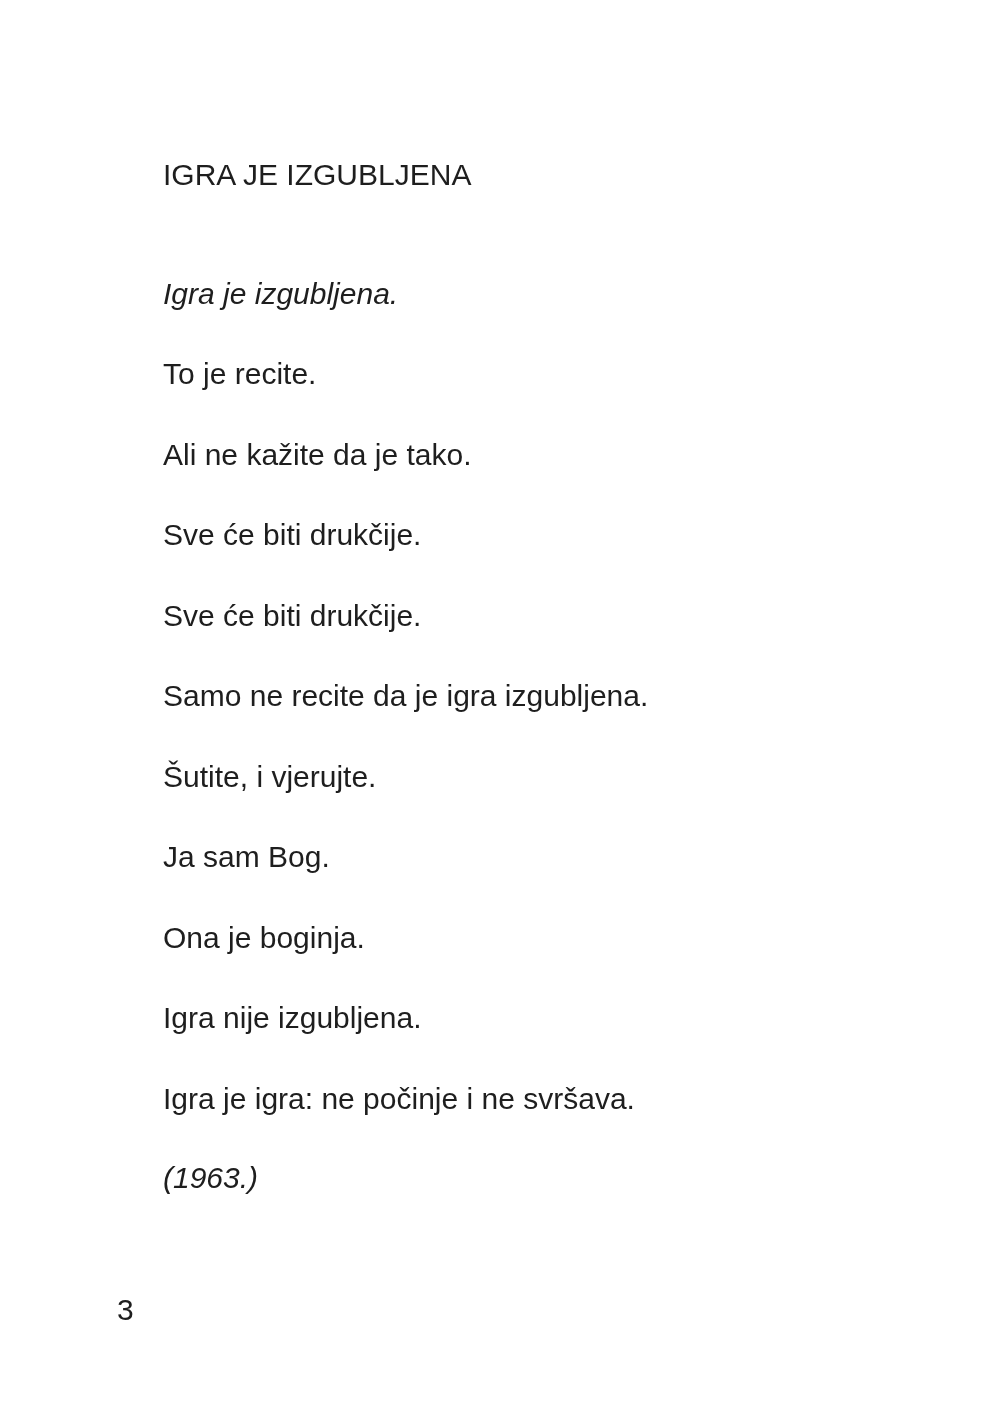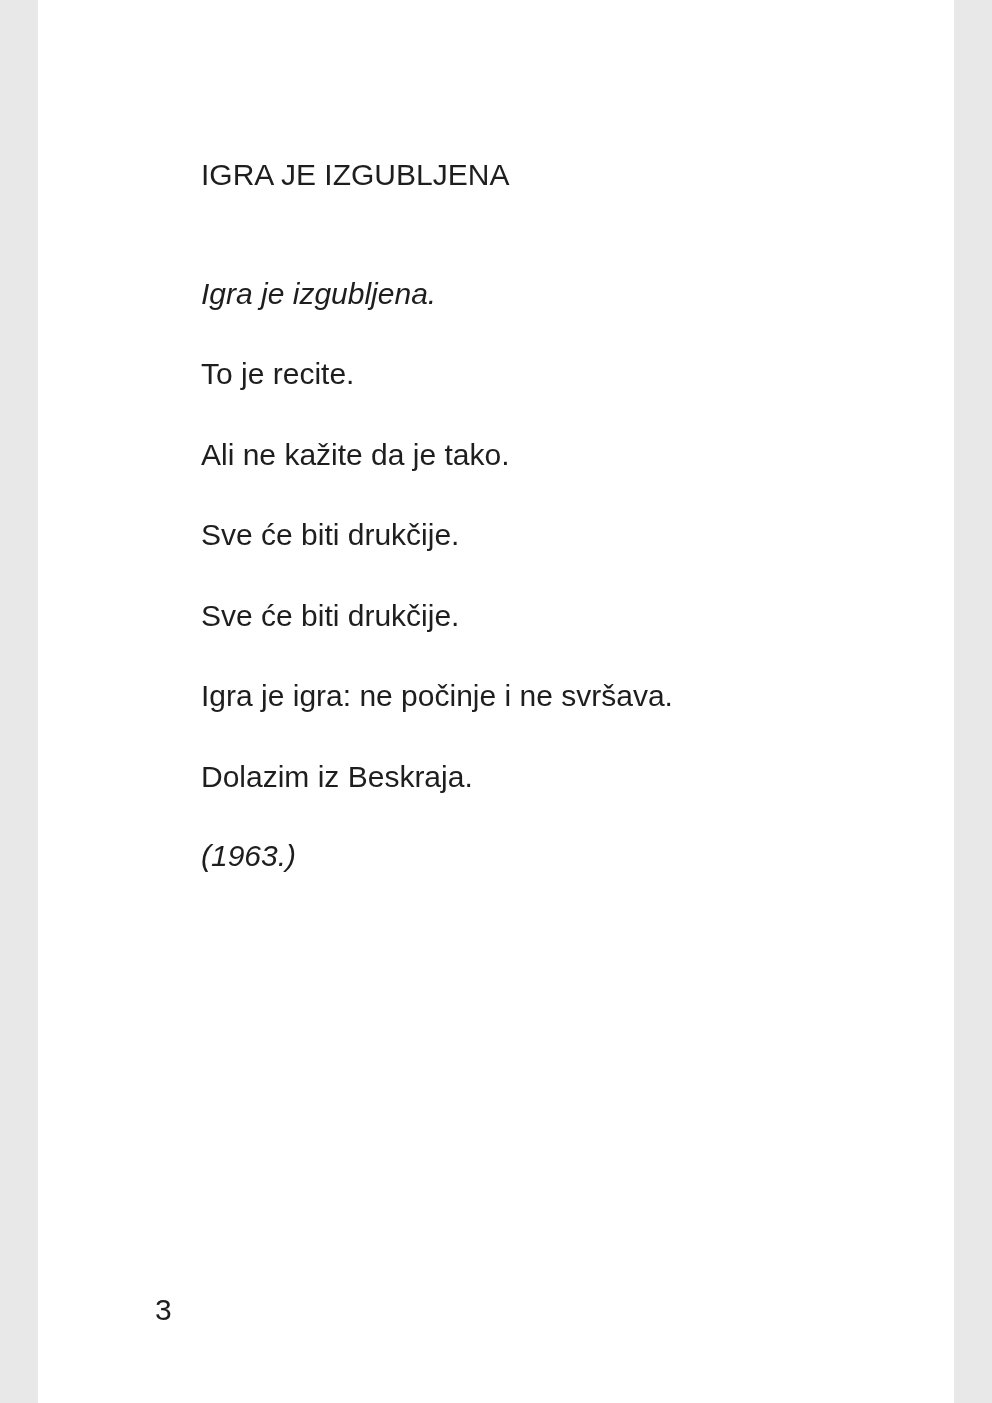--- a/index.html
+++ b/index.html
@@ -2,21 +2,21 @@
 <html><head>
 <meta charset="utf-8">
 <style>
   html, body {
     margin: 0;
     padding: 0;
     background: #e8e8e8;
   }
   .page {
     position: relative;
-    width: 916px;
+    width: 992px;
     height: 1403px;
     margin: 0 auto;
     background: #ffffff;
     overflow: hidden;
     font-family: "Liberation Sans", sans-serif;
     font-size: 30px;
     line-height: 39.5px;
     color: #1e1e1e;
     -webkit-font-smoothing: antialiased;
   }
@@ -61,20 +61,26 @@
     <h1 class="poem-title">IGRA JE IZGUBLJENA</h1>
     <div id="stanzas">
         <div class="stanza">
           <div class="line italic">Igra je izgubljena.</div>
           <div class="line">To je recite.</div>
           <div class="line">Ali ne kažite da je tako.</div>
           <div class="line">Sve će biti drukčije.</div>
           <div class="line">Sve će biti drukčije.</div>
         </div>
         <div class="stanza">
+          <div class="line">Samo ne recite da je igra izgubljena.</div>
+          <div class="line">Šutite, i vjerujte.</div>
+          <div class="line">Ja sam Bog.</div>
+          <div class="line">Ona je boginja.</div>
+          <div class="line">Igra nije izgubljena.</div>
+        </div>
+        <div class="stanza">
           <div class="line">Igra je igra: ne počinje i ne svršava.</div>
-          <div class="line">Dolazim iz Beskraja.</div>
         </div>
       </div>
     <p class="year-note italic">(1963.)</p>
   </div>
   <div class="page-number">3</div>
 </div>
 
 </body></html>

